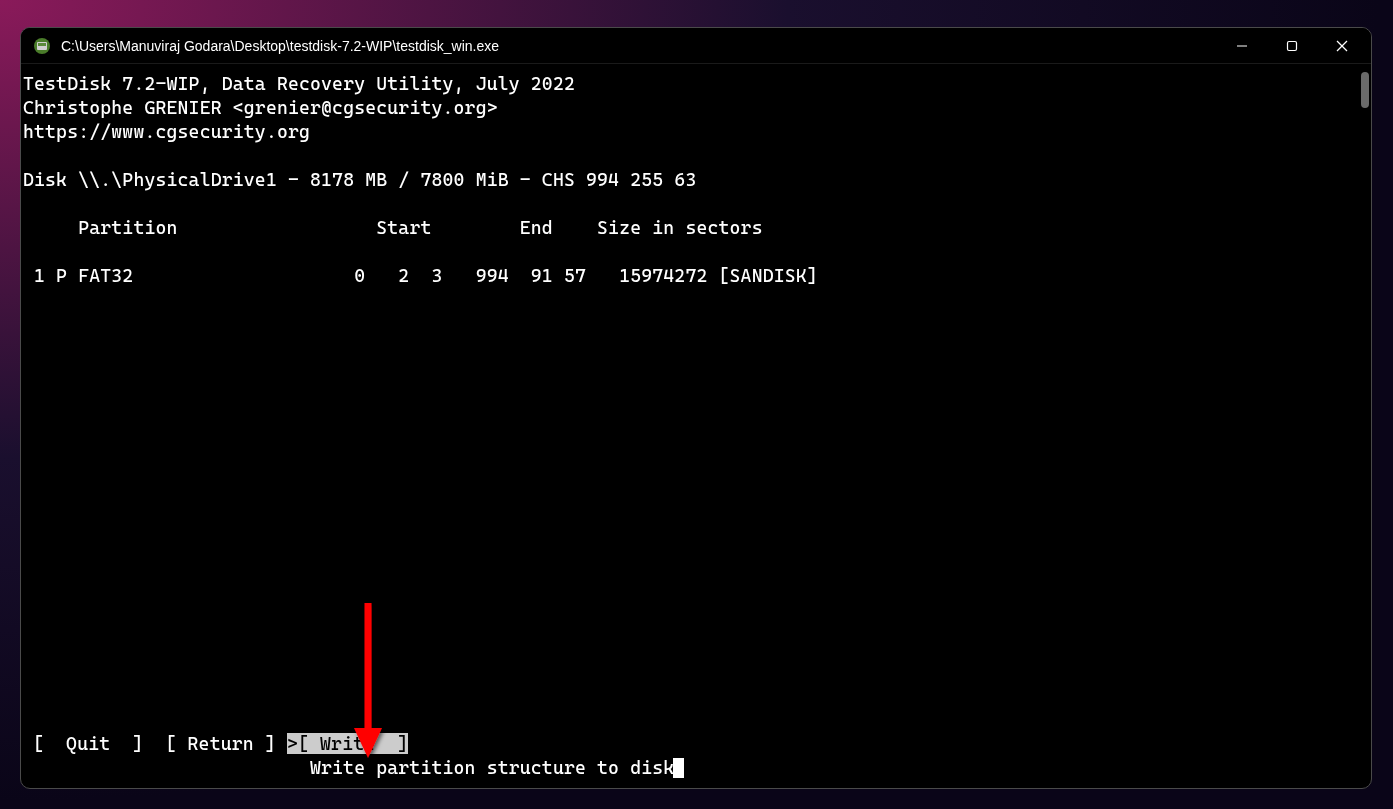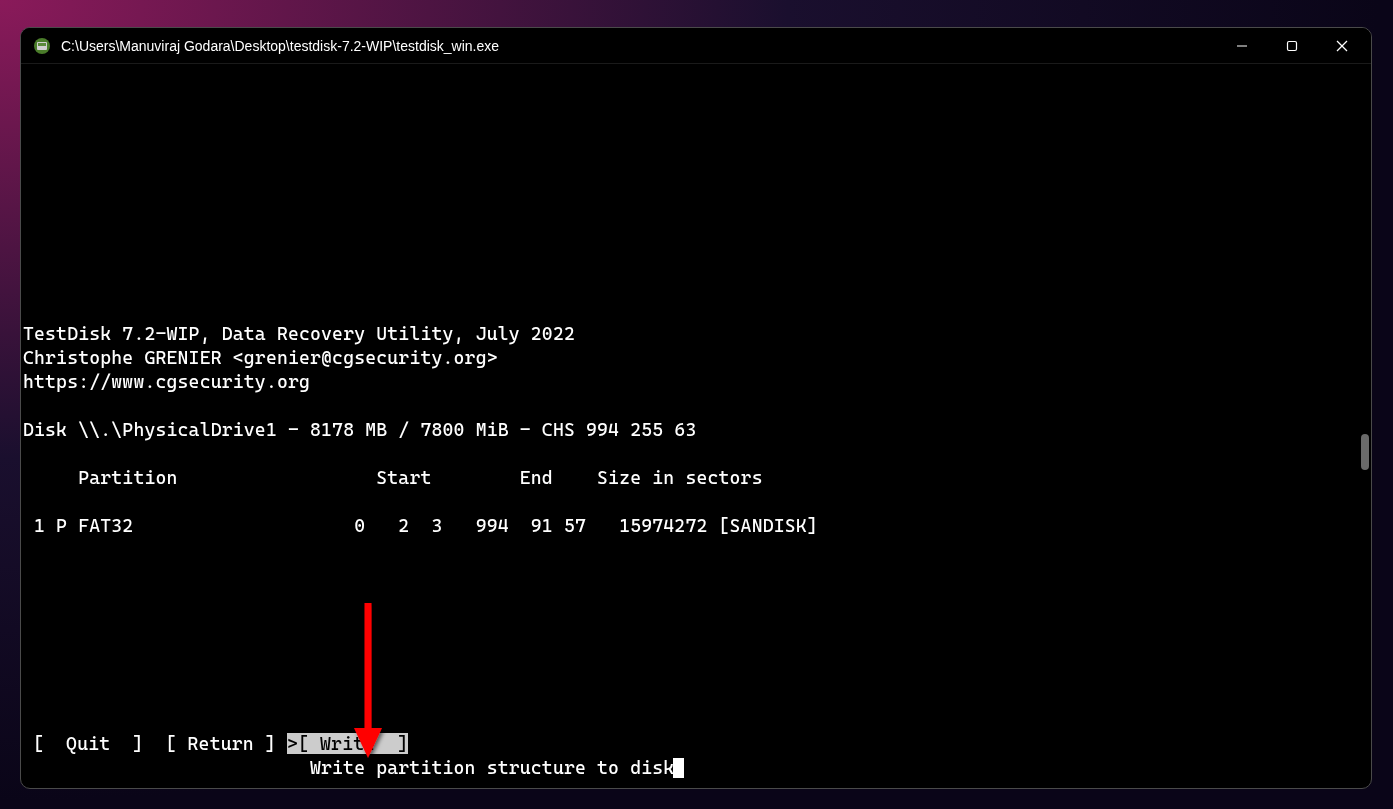--- a/index.html
+++ b/index.html
@@ -58,21 +58,20 @@
       display: flex;
       align-items: center;
       justify-content: center;
       color: #ffffff;
       cursor: pointer;
     }
     .terminal-area {
       flex: 1;
       position: relative;
       display: flex;
-      align-items: center;
     }
     .terminal {
       flex: 1;
       padding: 8px 0 0 2px;
       color: #ffffff;
       font-size: 18.5px;
       line-height: 24px;
       white-space: pre;
       font-weight: 400;
       letter-spacing: 0.2px;

